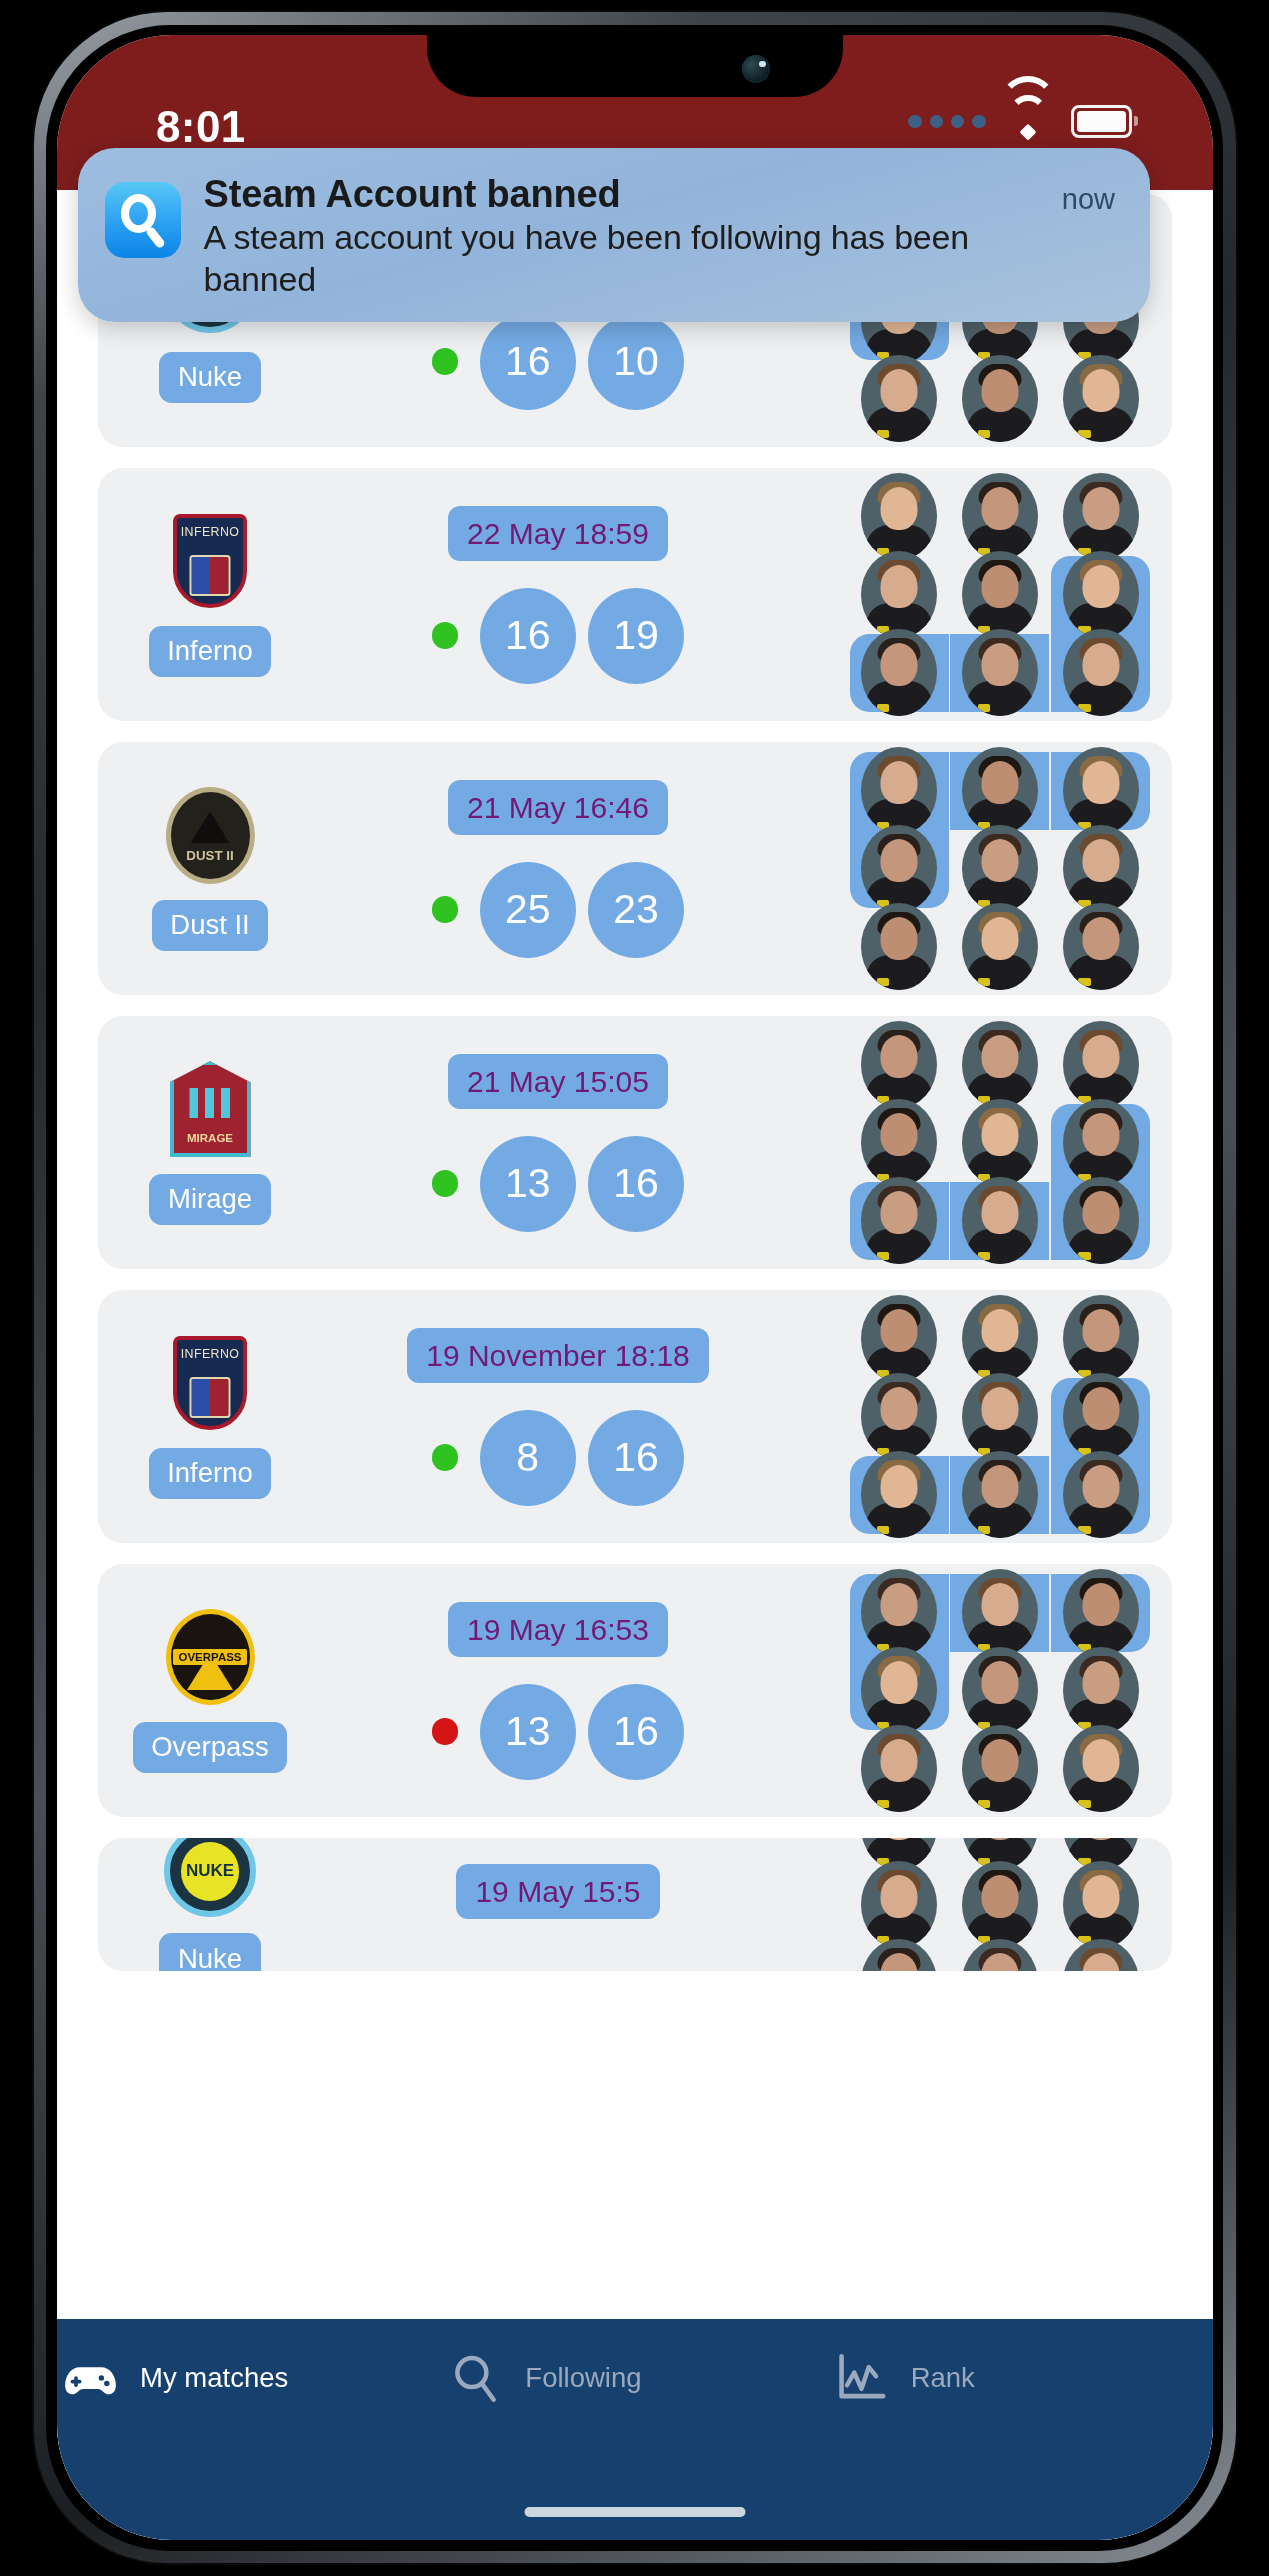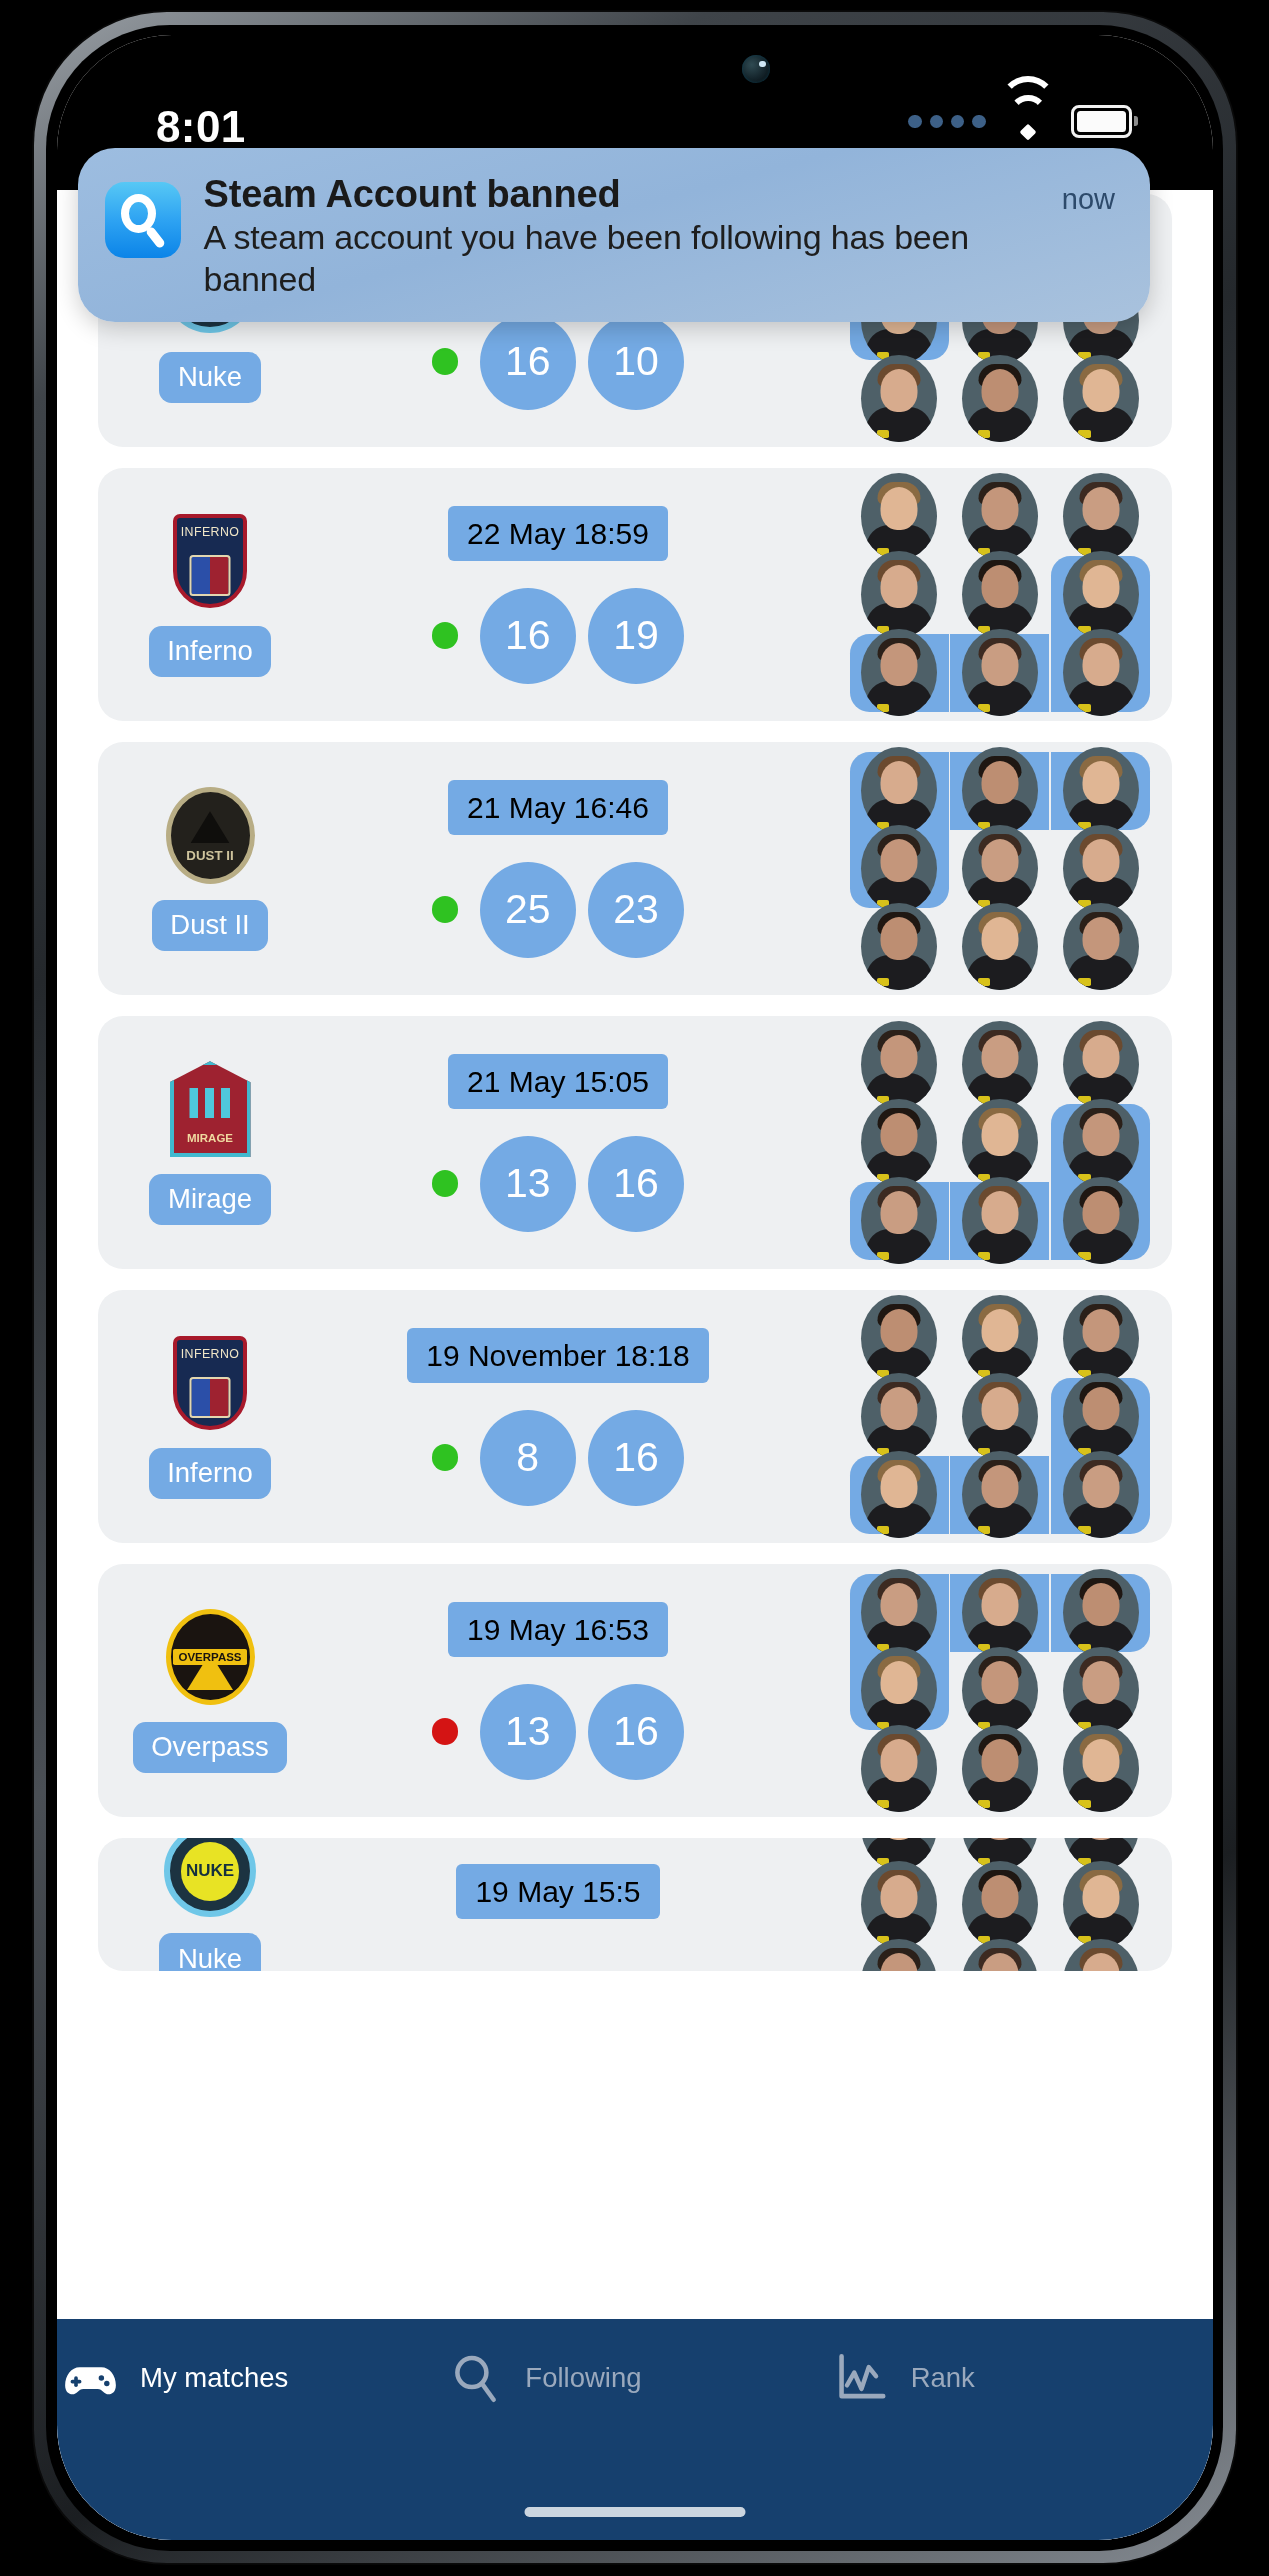--- a/index.html
+++ b/index.html
@@ -43,21 +43,21 @@
   }
   #btn-mute  { left: 26.6px; top: 461px;  width: 10.6px; height: 73px; }
   #btn-volup { left: 25px; top: 611px;  width: 12.4px; height: 133px; }
   #btn-voldn { left: 25px; top: 780px;  width: 12.4px; height: 133px; }
   #btn-power { right: 25px; top: 709px; width: 12.4px; height: 204px; }
 
   
   #status-bar {
     position: absolute; left: 0; top: 0;
     width: 100%; height: 155px;
-    background: #000000;
+    background: #7f1d1d;
     z-index: 5;
   }
   #status-time {
     position: absolute; left: 99px; top: 67px;
     color: #fff; font-size: 44px; font-weight: 600;
     letter-spacing: 0.4px;
   }
   #notch {
     position: absolute; left: 50%; top: -35px;
     transform: translateX(-50%);
@@ -188,22 +188,22 @@
     border-radius: 12.4px; white-space: nowrap;
   }
 
   
   .center-col {
     position: absolute; left: 283px; top: 0; width: 354px; height: 100%;
     display: flex; flex-direction: column; align-items: center;
     justify-content: center; gap: 26.6px;
   }
   .match-time {
-    background: #74aae4; color: #000000;
-    font-size: 30px; padding: 10.6px 19.5px; border-radius: 6px;
+    background: #74aae4; color: #701a75;
+    font-size: 30px; padding: 10.6px 19.5px; border-radius: 12px;
     white-space: nowrap;
   }
   .score-row { display: flex; align-items: center; gap: 12.4px; }
   .result-dot {
     width: 26.6px; height: 26.6px; border-radius: 50%;
     margin-right: 8.9px;
   }
   .result-dot.win  { background: #2fc221; }
   .result-dot.loss { background: #d41414; }
   .score-bubble {

